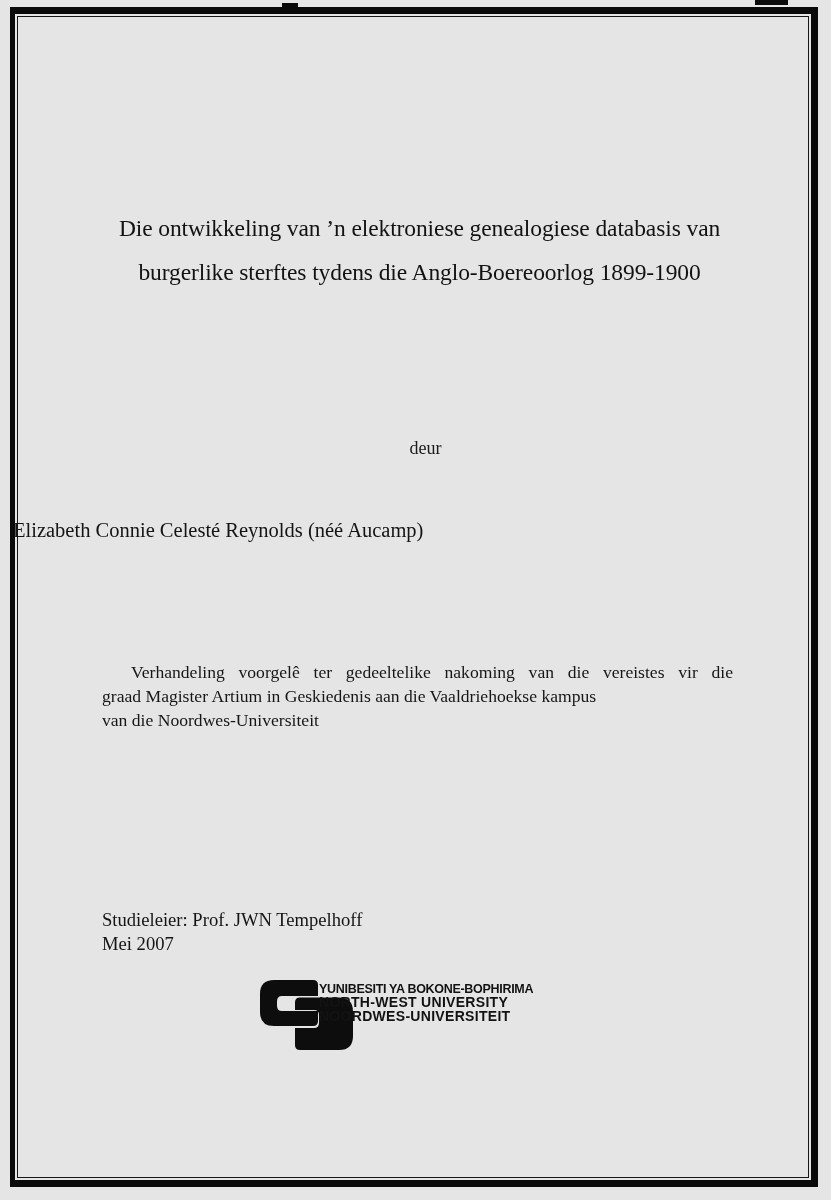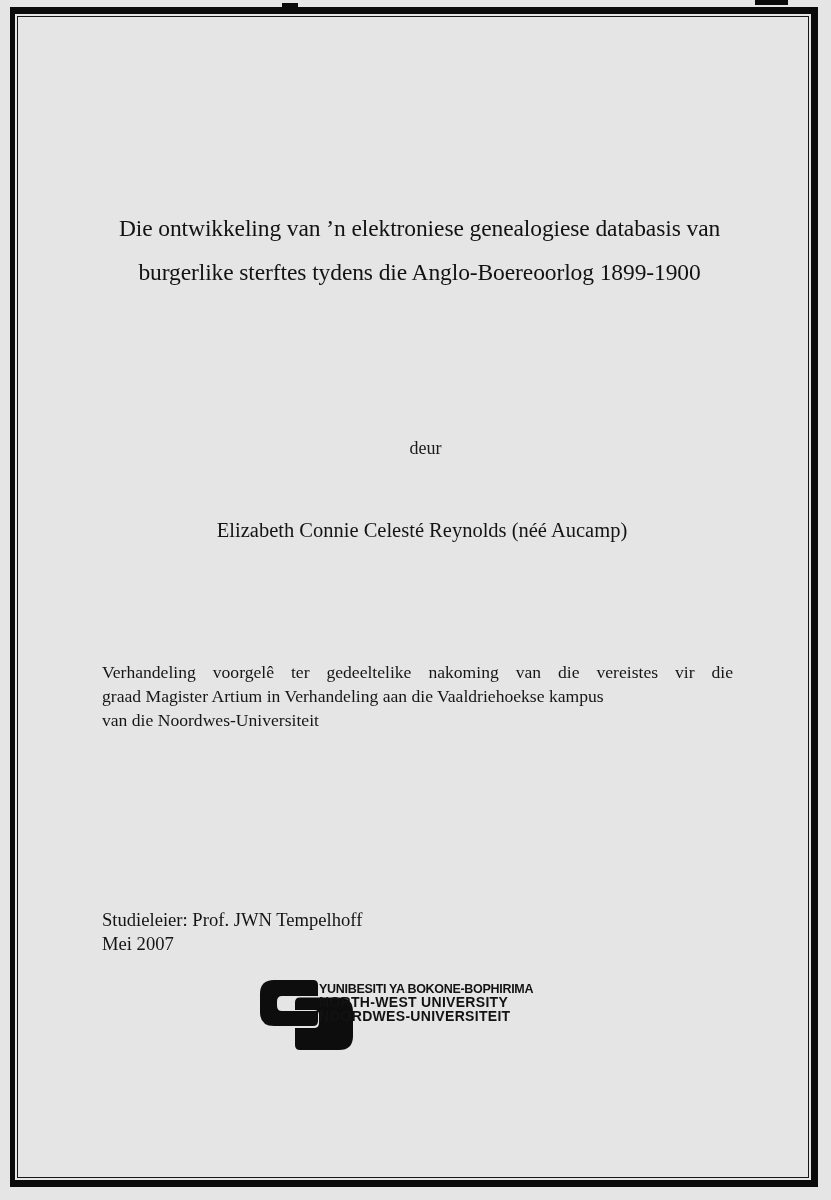--- a/index.html
+++ b/index.html
@@ -31,28 +31,28 @@
     text-align:center;line-height:44px;color:#121212;
   }
   .title-line{display:block;}
 
   .byline{
     position:absolute;left:0;right:-20px;top:438px;
     text-align:center;font-size:18px;color:#1a1a1a;
   }
   .author{
     position:absolute;left:13px;right:0;top:519px;
-    text-align:center;font-size:20.5px;color:#141414;
+    font-size:20.5px;color:#141414;
   }
 
   .statement{
     position:absolute;left:102px;top:661px;width:631px;
     font-size:17.6px;line-height:23.8px;color:#161616;
   }
-  .st-justify{text-align:justify;text-align-last:justify;}
+  .st-justify{text-align:justify;text-align-last:justify;margin-left:29px;}
   .italic{}
 
   .supervisor-block{
     position:absolute;left:102px;top:908px;
     font-size:18.6px;line-height:23.5px;color:#141414;
   }
 
   .logo{position:absolute;left:260px;top:980px;width:330px;height:74px;}
   .logo-mark{position:absolute;left:0;top:0;}
   .logo-text{
@@ -77,21 +77,21 @@
     <span class="title-line">Die ontwikkeling van ’n elektroniese genealogiese databasis van</span>
     <span class="title-line">burgerlike sterftes tydens die Anglo-Boereoorlog 1899-1900</span>
   </h1>
 
   <div class="byline">deur</div>
 
   <div class="author">Elizabeth Connie Celesté Reynolds (néé Aucamp)</div>
 
   <div class="statement">
     <div class="st-line st-justify">Verhandeling voorgelê ter gedeeltelike nakoming van die vereistes vir die</div>
-    <div class="st-line"><span>graad </span><span class="italic">Magister Artium</span><span> in Verhandeling aan die Vaaldriehoekse kampus</span></div>
+    <div class="st-line"><span>graad </span><span class="italic">Magister Artium</span><span> in Geskiedenis aan die Vaaldriehoekse kampus</span></div>
     <div class="st-line">van die Noordwes-Universiteit</div>
   </div>
 
   <div class="supervisor-block">
     <div>Studieleier: Prof. JWN Tempelhoff</div>
     <div>Mei 2007</div>
   </div>
 
   <div class="logo">
     <svg class="logo-mark" width="93" height="70" viewBox="0 0 93 70" aria-hidden="true">

